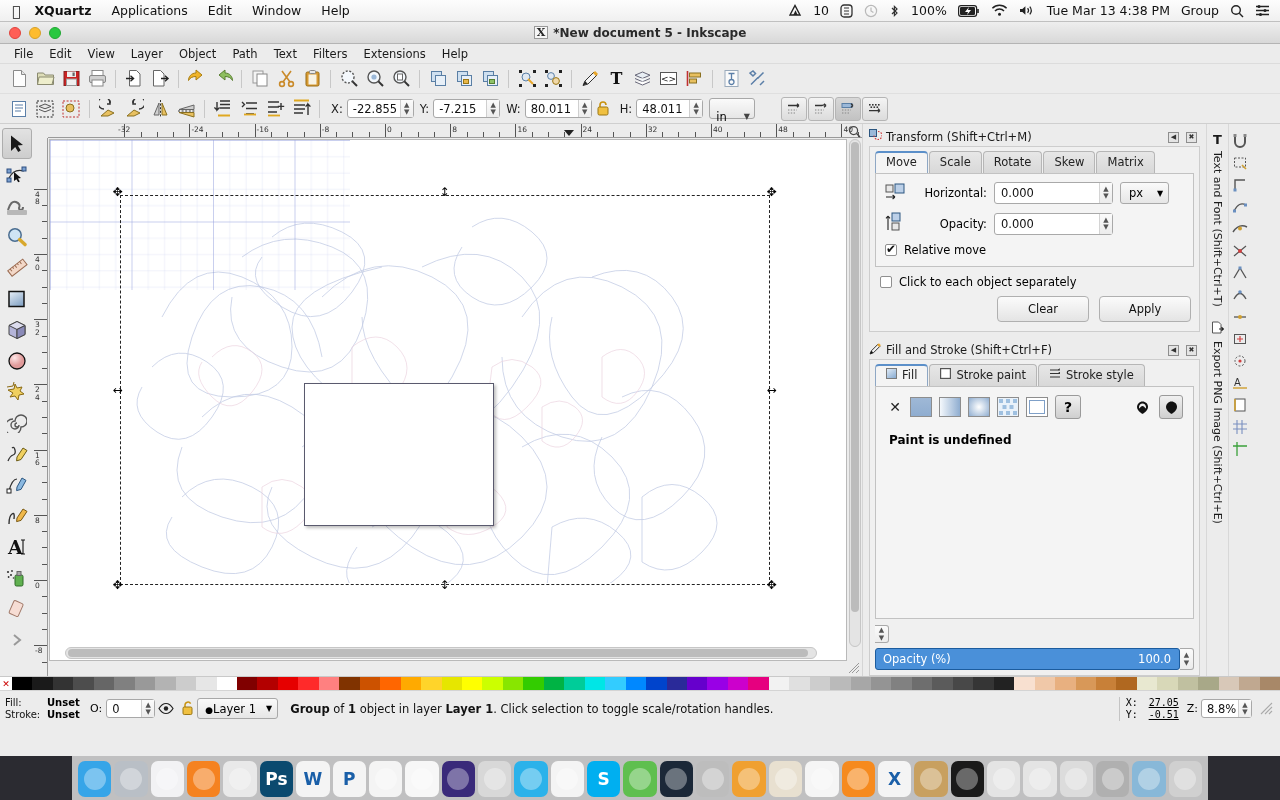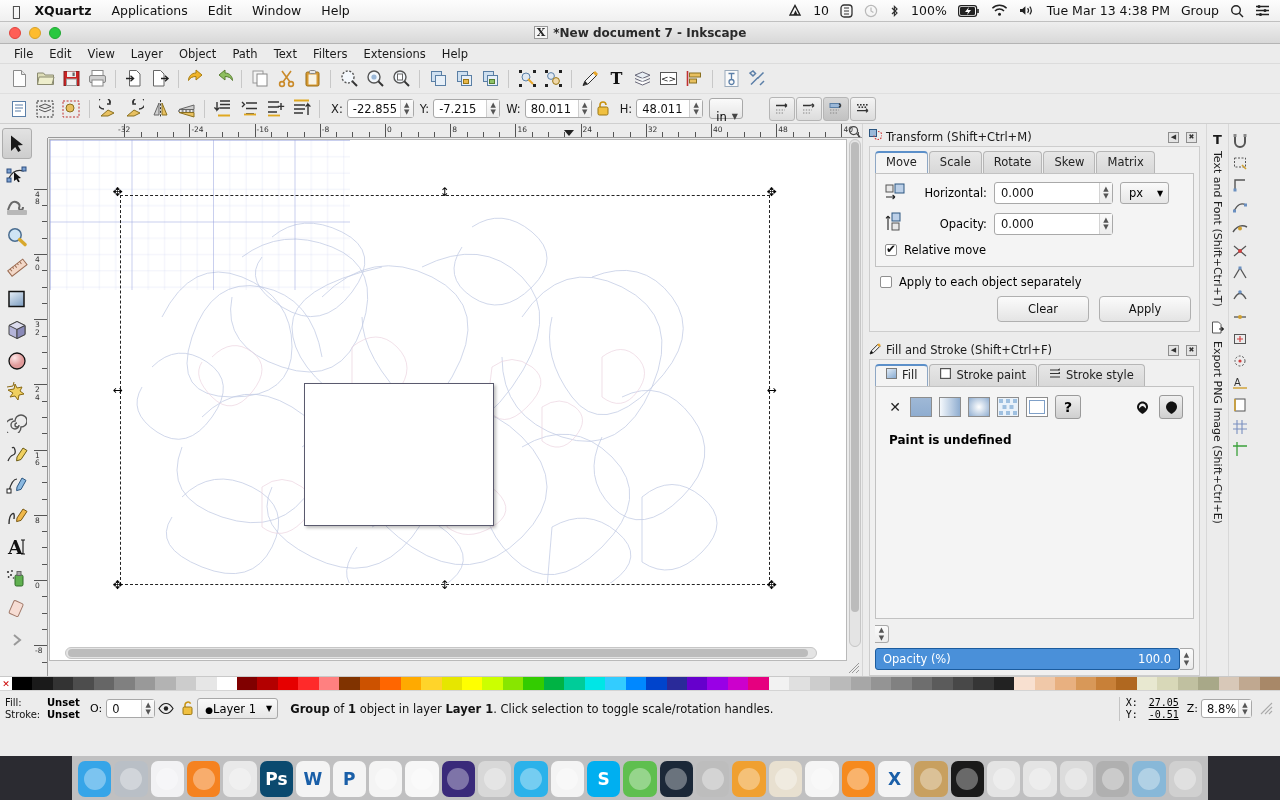--- a/index.html
+++ b/index.html
@@ -75,21 +75,21 @@
   }
   .spin .arr{
     width:13px; border-left:1px solid #cfcfcf;
     display:flex; flex-direction:column; justify-content:center; align-items:center;
     background:linear-gradient(#fbfbfb,#ededed);
   }
   .spin .arr i{ font-style:normal; font-size:7px; line-height:7px; color:#555; }
   .sel{
     display:inline-flex; align-items:center; height:21px; padding:16px 4px 0 6px;
     border:1px solid #a8a8a8; border-radius:3px;
-    background:linear-gradient(#fafafa,#e6e6e6); font-size:11.5px; gap:5px;justify-content:space-between;
+    background:linear-gradient(#fafafa,#e6e6e6); font-size:11.5px; gap:17px;justify-content:space-between;
   }
   .sel .cv{ font-size:8px; color:#444; }
   .togbtn{
     width:26px; height:24px; margin-right:1px;
     border:1px solid #b5b5b5; border-radius:3px;
     background:linear-gradient(#f4f4f4,#dcdcdc);
     display:flex; align-items:center; justify-content:center;
   }
 
   
@@ -328,21 +328,21 @@
 <div id="win">
 
   <div id="titlebar">
     <div class="traffic">
       <div class="tl r"></div>
       <div class="tl y"></div>
       <div class="tl g"></div>
     </div>
     <div id="title-center">
       <span class="xico">X</span>
-      <span>*New document 7 - Inkscape</span>
+      <span>*New document 5 - Inkscape</span>
     </div>
   </div>
 
   <div id="menubar">
     <span class="m">File</span>
     <span class="m">Edit</span>
     <span class="m">View</span>
     <span class="m">Layer</span>
     <span class="m">Object</span>
     <span class="m">Path</span>
@@ -1074,21 +1074,21 @@
                   </span>
               </span>
             </div>
             <div class="ckrow">
               <span class="ckbox on"></span>
               <span>Relative move</span>
             </div>
           </div>
           <div class="ckrow" style="padding:2px 0 0 10px">
             <span class="ckbox"></span>
-            <span>Apply to each object separately</span>
+            <span>Click to each object separately</span>
           </div>
           <div class="btnrow">
             <div class="gbtn">Clear</div>
             <div class="gbtn">Apply</div>
           </div>
         </div>
       </div>
 
       <div class="panel" style="margin-top:9px; flex:1; display:flex; flex-direction:column;">
         <div class="ptitle">

